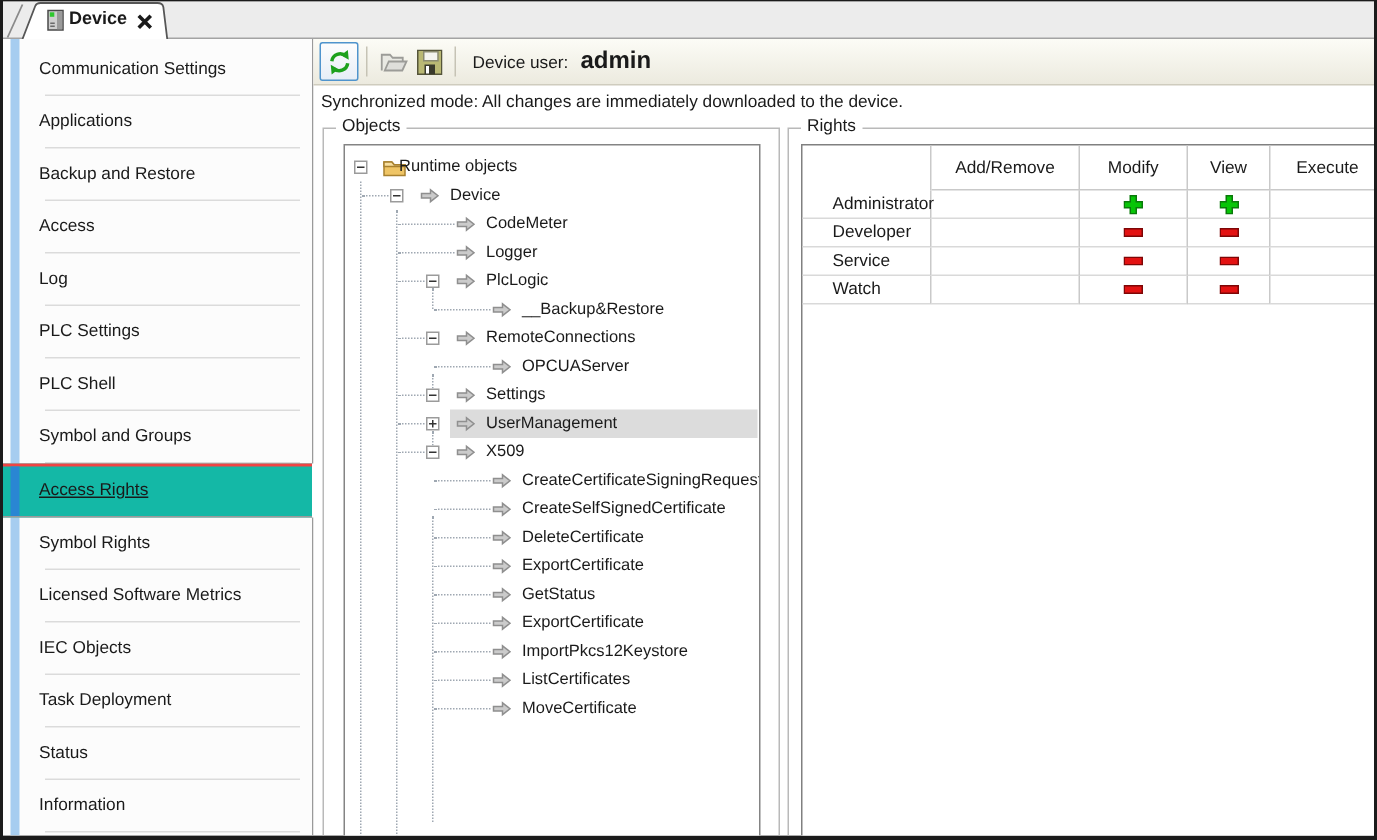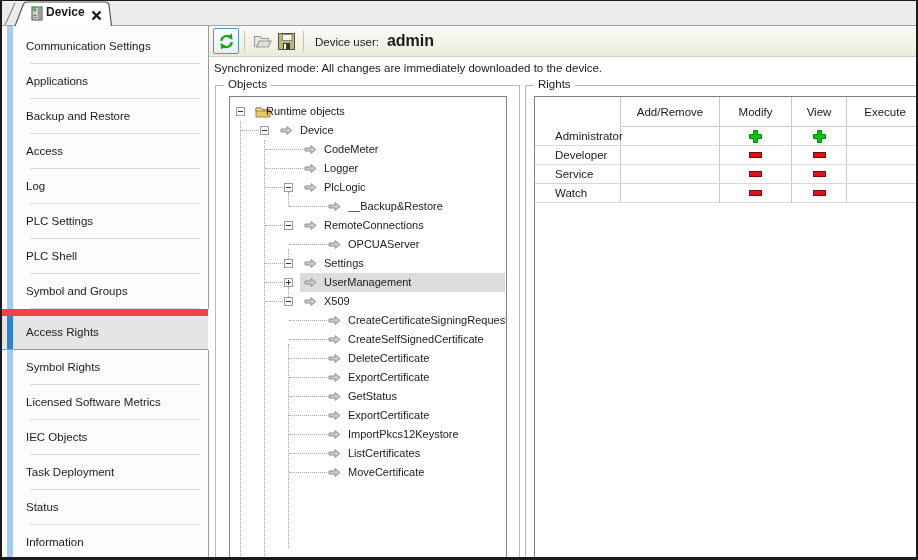--- a/index.html
+++ b/index.html
@@ -16,22 +16,22 @@
   .tab .ticon2{position:absolute;left:19px;top:5px;}
   .tab .tclose{position:absolute;left:79px;top:6px;width:12px;height:12px;cursor:pointer;}
 
   
   .sidebar{position:absolute;top:25px;left:0;bottom:0;width:206px;background:#fcfcfc;
     border-right:1px solid #9a9a9a;box-sizing:content-box;padding-top:3px;}
   .stripe{position:absolute;left:5px;top:0;bottom:0;width:6px;background:#a6cdf0;}
   .side-item{position:relative;height:35px;line-height:34px;padding-left:24px;
     font-size:11.5px;cursor:pointer;white-space:nowrap;}
   .side-item::after{content:'';position:absolute;left:28px;right:8px;bottom:0;height:1px;background:#dbdbdb;}
-  .side-item.sel{background:#e5e5e5;border-top:7px solid #ef4444;border-bottom:1px solid #9a9a9a;
-    height:33px;line-height:32px;z-index:2;box-shadow:2px 0 0 0 #ffffff;}
+  .side-item.sel{background:#14b8a6;border-top:2px solid #ef4444;border-bottom:1px solid #9a9a9a;
+    height:33px;line-height:32px;z-index:2;box-shadow:2px 0 0 0 #ffffff;text-decoration:underline;}
   .side-item.sel::after{display:none;}
   .side-item.sel::before{content:'';position:absolute;left:5px;top:0;bottom:0;width:6px;background:#2a86d3;}
 
   
   .content{position:absolute;left:207px;top:25px;right:0;bottom:0;background:#fff;}
 
   .toolbar{position:absolute;left:0;right:0;top:0;height:31px;
     background:linear-gradient(#fcfcf6,#eceadf);border-bottom:1px solid #cfccbe;
     display:flex;align-items:center;padding-left:4px;box-sizing:border-box;}
   .tbtn{width:24px;height:24px;border:1px solid #4f94cd;border-radius:2px;

